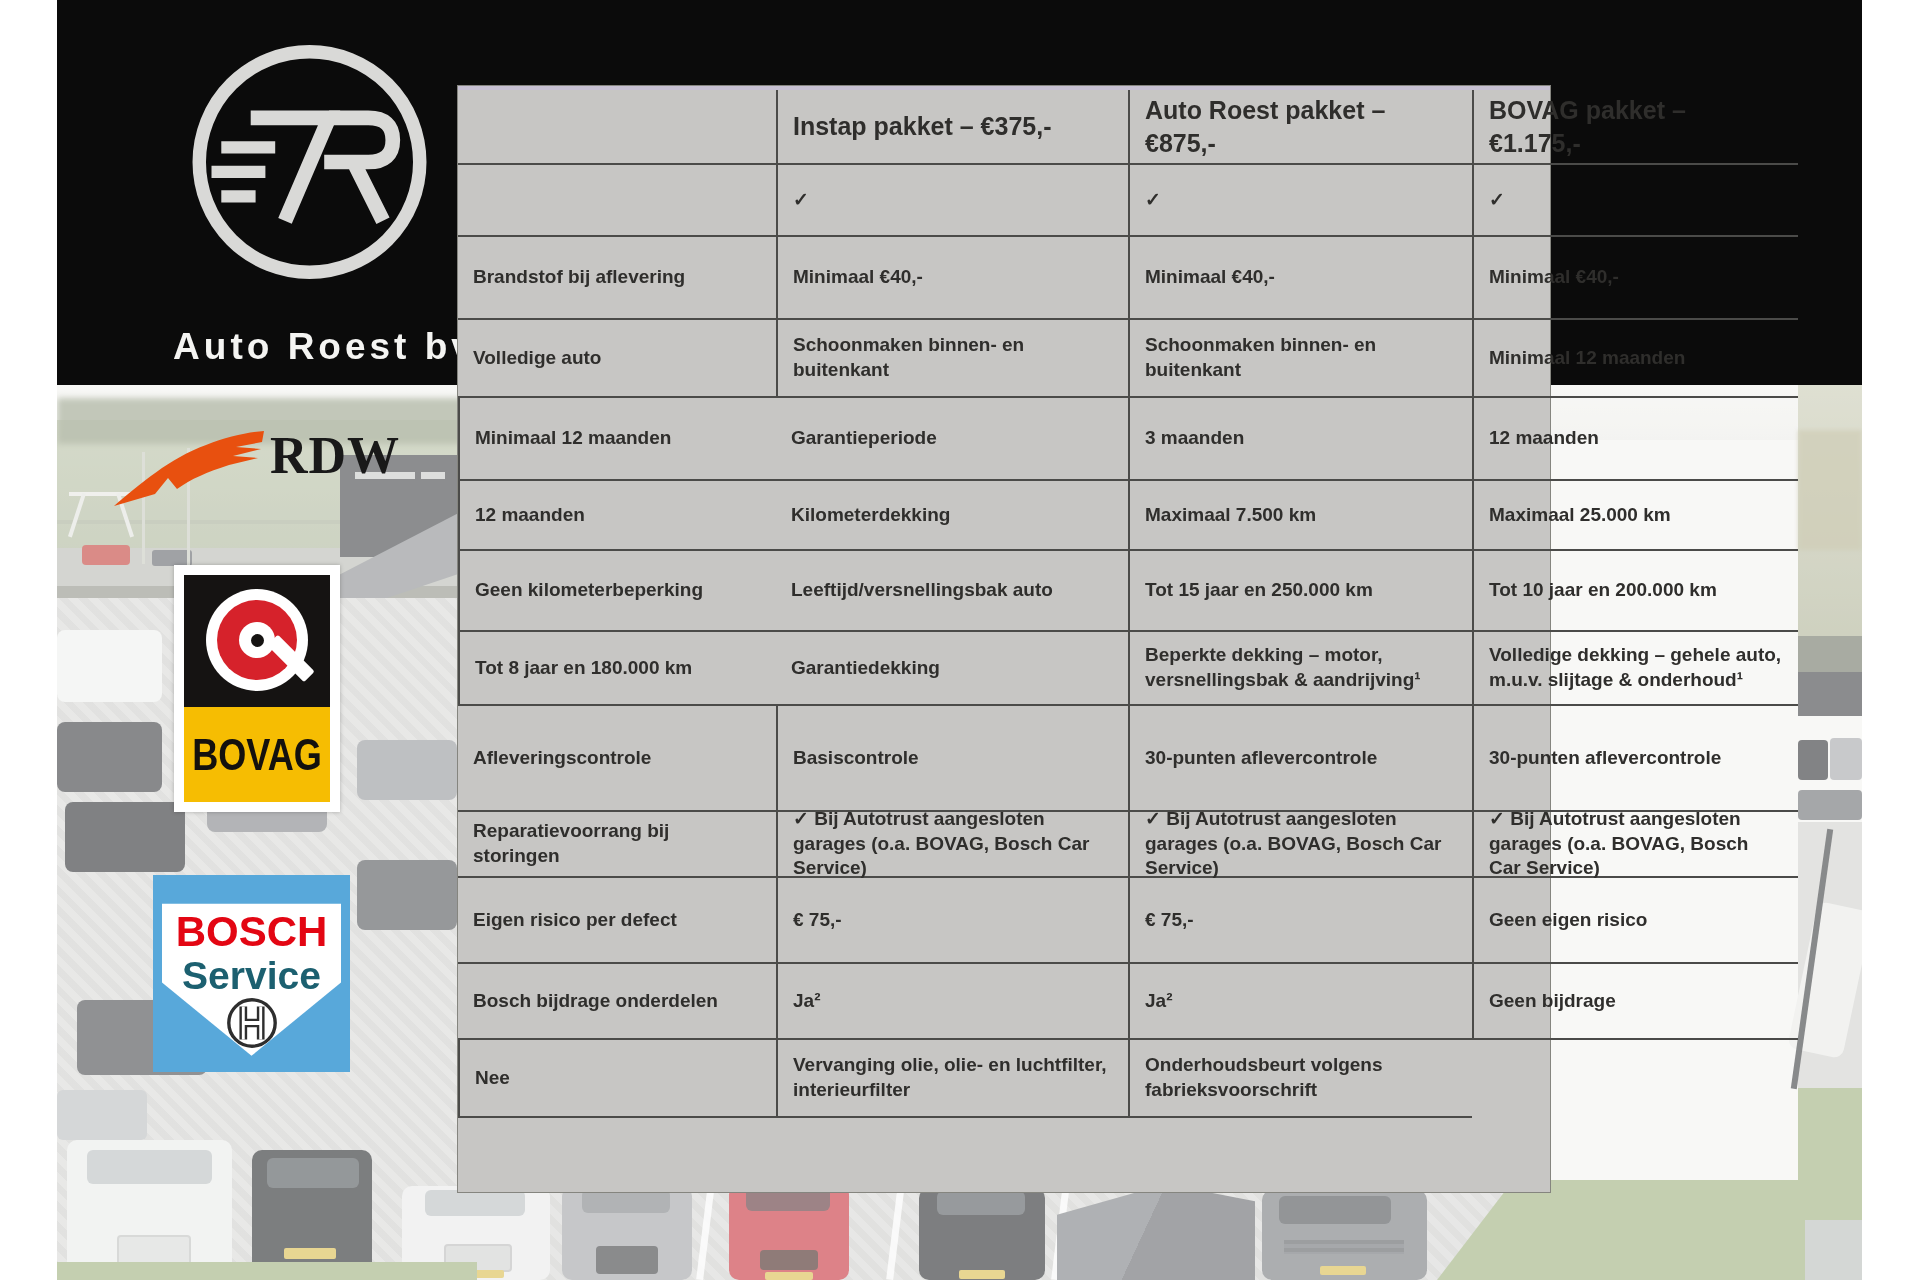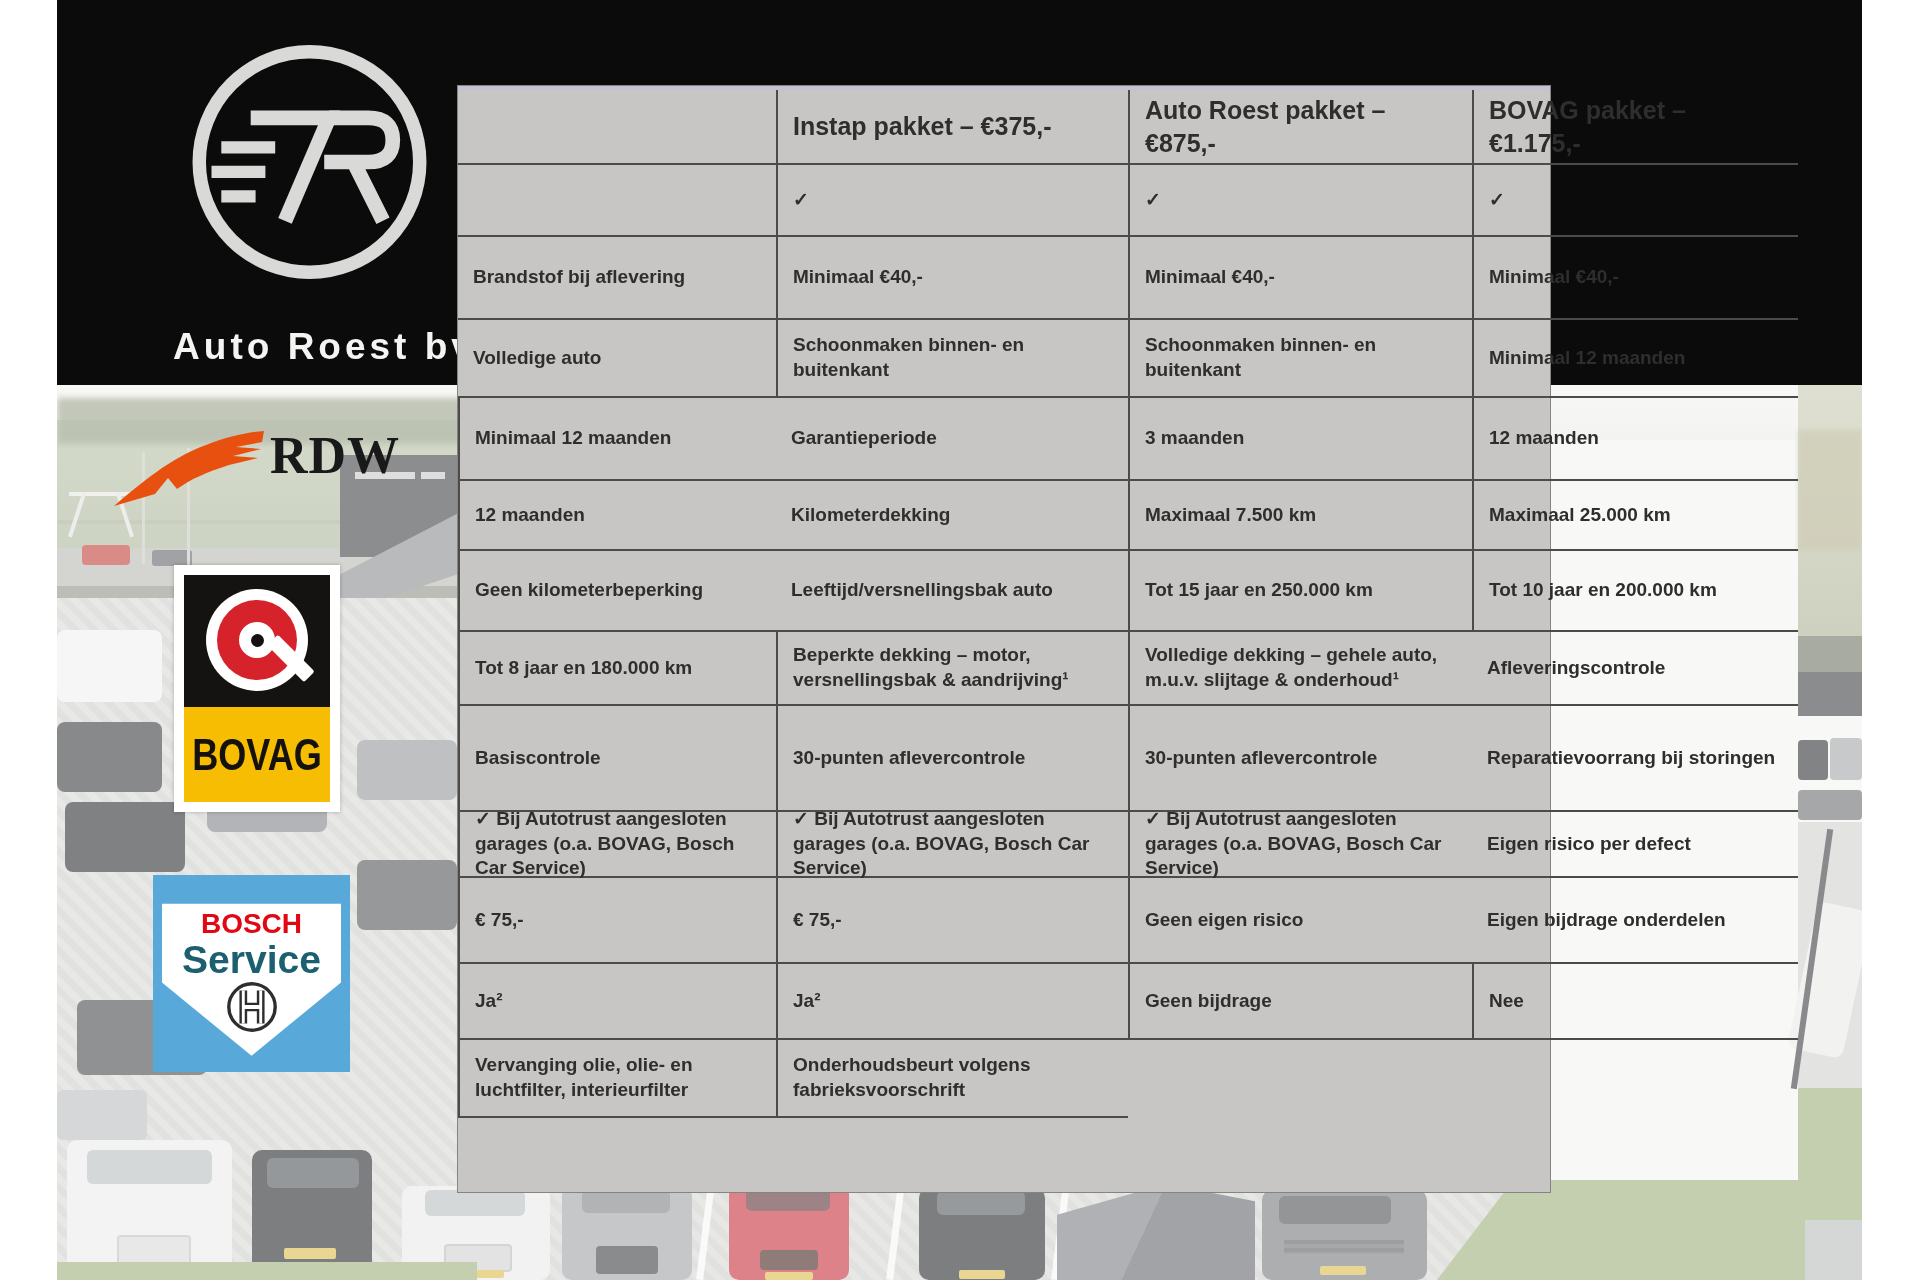--- a/index.html
+++ b/index.html
@@ -45,21 +45,21 @@
   .bovag-dot{width:13px;height:13px;border-radius:50%;background:#151312;}
   .bovag-handle{position:absolute;left:48px;top:40px;width:15px;height:52px;background:#ffffff;
                 transform:rotate(-45deg);transform-origin:top center;border-radius:2px;}
   .bovag-bot{width:146px;height:95px;background:#f6bd02;display:flex;align-items:center;justify-content:center;}
   .bovag-bot span{font-size:44px;font-weight:800;color:#14110e;transform:scaleX(.82);letter-spacing:0px;}
 
   .bosch{position:absolute;left:153px;top:875px;width:197px;height:197px;background:#58a8da;}
   .bosch-shield{position:absolute;left:9px;top:9px;width:179px;height:179px;background:#ffffff;
                 clip-path:polygon(0 11%,100% 11%,100% 55%,50% 96%,0 55%);
                 display:flex;flex-direction:column;align-items:center;}
-  .bosch-word{margin-top:24px;font-size:28px;font-weight:800;color:#e30613;letter-spacing:0px;}
+  .bosch-word{margin-top:24px;font-size:42px;font-weight:800;color:#e30613;letter-spacing:0px;}
   .bosch-serv{margin-top:-2px;font-size:39px;font-weight:700;color:#1c6070;}
   .bosch-arm{margin-top:-4px;}
 
   .autoro-sign{position:absolute;color:#e8e9e6;font-size:18px;font-weight:700;letter-spacing:1px;}
 </style>
 </head>
 <body>
 
 <div class="photo">
 
@@ -193,39 +193,40 @@
   <div class="c">Kilometerdekking</div>
   <div class="c v">Maximaal 7.500 km</div>
   <div class="c v">Maximaal 25.000 km</div>
   <div class="c v">Geen kilometerbeperking</div>
 
   <div class="c">Leeftijd/versnellingsbak auto</div>
   <div class="c v">Tot 15 jaar en 250.000 km</div>
   <div class="c v">Tot 10 jaar en 200.000 km</div>
   <div class="c v">Tot 8 jaar en 180.000 km</div>
 
+  <div class="c">Garantiedekking</div>
   <div class="c v">Beperkte dekking – motor, versnellingsbak &amp; aandrijving¹</div>
   <div class="c v">Volledige dekking – gehele auto, m.u.v. slijtage &amp; onderhoud¹</div>
 
   <div class="c">Afleveringscontrole</div>
   <div class="c v">Basiscontrole</div>
   <div class="c v">30-punten aflevercontrole</div>
   <div class="c v">30-punten aflevercontrole</div>
 
   <div class="c">Reparatievoorrang bij storingen</div>
   <div class="c v">✓ Bij Autotrust aangesloten garages (o.a. BOVAG, Bosch Car Service)</div>
   <div class="c v">✓ Bij Autotrust aangesloten garages (o.a. BOVAG, Bosch Car Service)</div>
   <div class="c v">✓ Bij Autotrust aangesloten garages (o.a. BOVAG, Bosch Car Service)</div>
 
   <div class="c">Eigen risico per defect</div>
   <div class="c v">€ 75,-</div>
   <div class="c v">€ 75,-</div>
   <div class="c v">Geen eigen risico</div>
 
-  <div class="c">Eigen bijdrage onderdelen</div>
+  <div class="c">Bosch bijdrage onderdelen</div>
   <div class="c v">Ja²</div>
   <div class="c v">Ja²</div>
   <div class="c v">Geen bijdrage</div>
 
   <div class="c v">Nee</div>
   <div class="c v">Vervanging olie, olie- en luchtfilter, interieurfilter</div>
   <div class="c v">Onderhoudsbeurt volgens fabrieksvoorschrift</div>
 </div>
 
 <div class="rdw">

